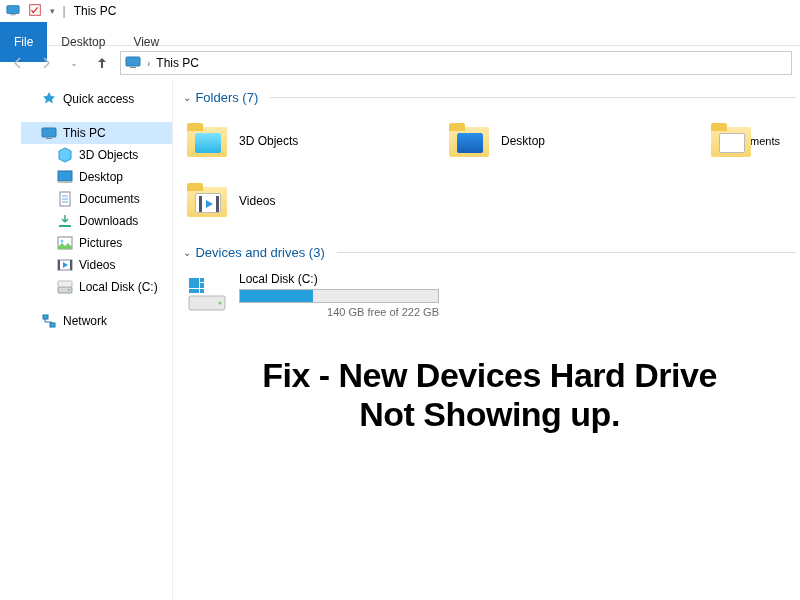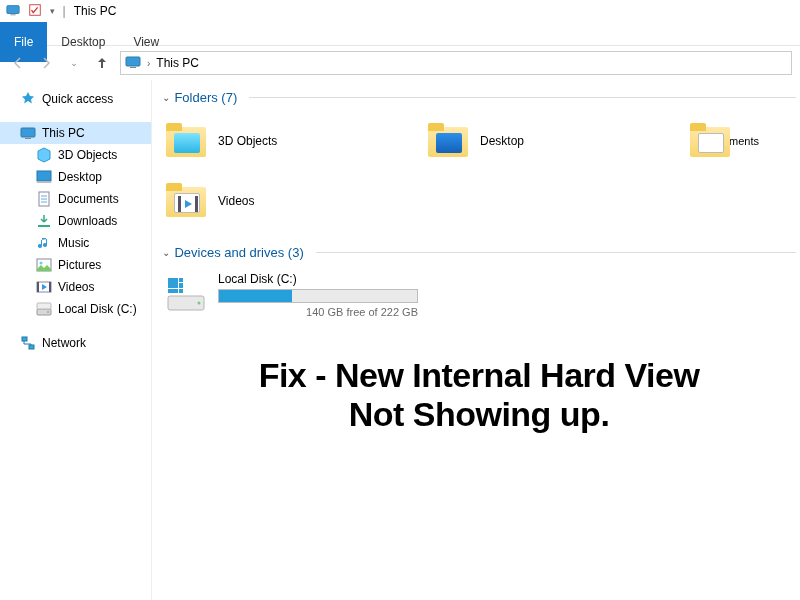--- a/index.html
+++ b/index.html
@@ -22,21 +22,21 @@
   .nav .navbtn { width: 20px; height: 20px; display:flex; align-items:center; justify-content:center; color:#bbb; }
   .nav .navbtn.enabled { color:#555; }
   .nav .addr { flex: 1; height: 24px; border: 1px solid #ccc; display:flex; align-items:center; padding: 0 4px; gap:6px; }
   .nav .addr .crumb { font-size: 12px; }
   .nav .addr .chev { color:#666; font-size:10px; }
 
   
   .body { display:flex; height: calc(600px - 22px - 24px - 34px); }
 
   
-  .sidebar { width: 152px; border-right: 1px solid #eee; padding-top: 8px; }
+  .sidebar { width: 152px; border-right: 1px solid #eee; padding-top: 8px; margin-left: 21px; }
   .side-group { margin-bottom: 12px; }
   .side-item { display:flex; align-items:center; height: 22px; padding-left: 20px; gap:6px; font-size:12px; }
   .side-item.child { padding-left: 36px; }
   .side-item.selected { background: #cde8ff; }
   .side-item .ico { width:16px; height:16px; display:flex; align-items:center; justify-content:center; }
   .side-item .lbl { white-space:nowrap; }
 
   
   .content { flex:1; padding: 6px 4px 6px 10px; overflow:hidden; }
   .section-head { display:flex; align-items:center; gap:4px; color:#0a5ca0; font-size:13px; margin: 4px 0 10px 0; }
@@ -181,28 +181,20 @@
             <svg viewBox="0 0 16 16" width="16" height="16">
               <path d="M8 2v7m0 0l-3-3m3 3l3-3" stroke="#3a8" stroke-width="1.5" fill="none"></path>
               <rect x="2" y="12" width="12" height="2" fill="#3a8"></rect>
             </svg>
           </span>
         <span class="lbl">Downloads</span>
       </div>
       <div class="side-item child">
         <span class="ico">
             <svg viewBox="0 0 16 16" width="16" height="16">
-              <path d="M6 3v8a2 2 0 11-1-1.7V5l6-1v6a2 2 0 11-1-1.7V3z" fill="#39d"></path>
-            </svg>
-          </span>
-        <span class="lbl">Music</span>
-      </div>
-      <div class="side-item child">
-        <span class="ico">
-            <svg viewBox="0 0 16 16" width="16" height="16">
               <rect x="1" y="2" width="14" height="12" fill="#fff" stroke="#889"></rect>
               <circle cx="5" cy="6" r="1.5" fill="#6cf"></circle>
               <path d="M1 12l4-4 3 3 3-3 4 4v2H1z" fill="#7c6"></path>
             </svg>
           </span>
         <span class="lbl">Pictures</span>
       </div>
       <div class="side-item child">
         <span class="ico">
             <svg viewBox="0 0 16 16" width="16" height="16">
@@ -310,18 +302,18 @@
       <div class="dinfo">
         <span class="dname">Local Disk (C:)</span>
         <div class="bar">
           <div class="fill" style="width:37%"></div>
         </div>
         <span class="dfree">140 GB free of 222 GB</span>
       </div>
     </div>
 
     <div class="overlay-text">
-      <div>Fix - New Internal Hard View</div>
+      <div>Fix - New Devices Hard Drive</div>
       <div>Not Showing up.</div>
     </div>
 
   </div>
 </div>
 
 </body></html>

